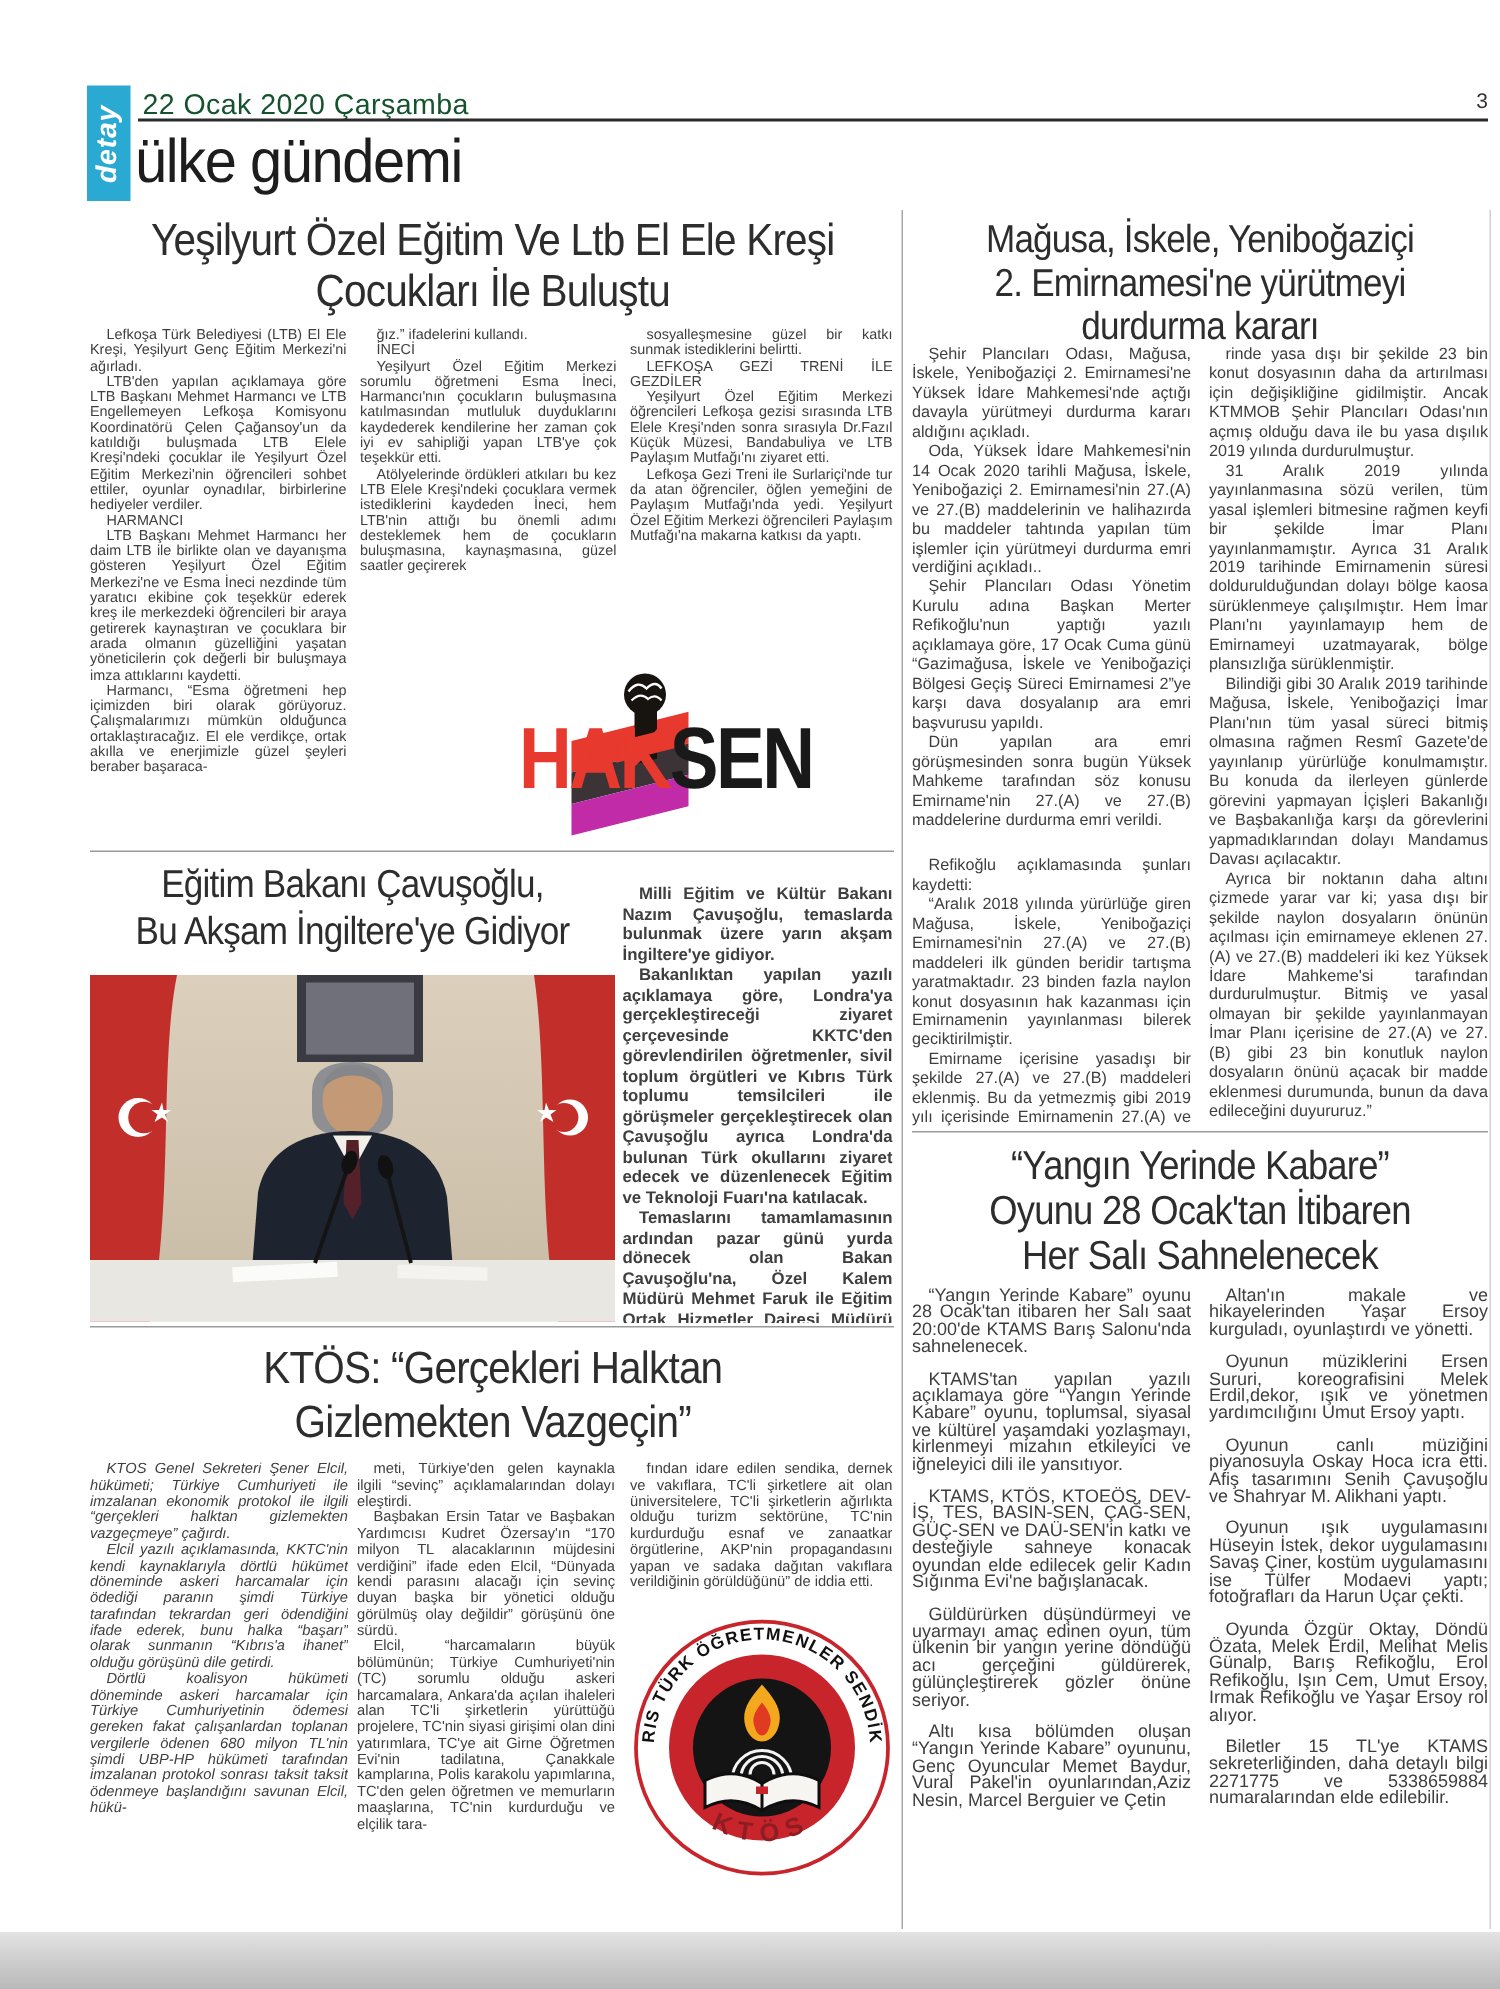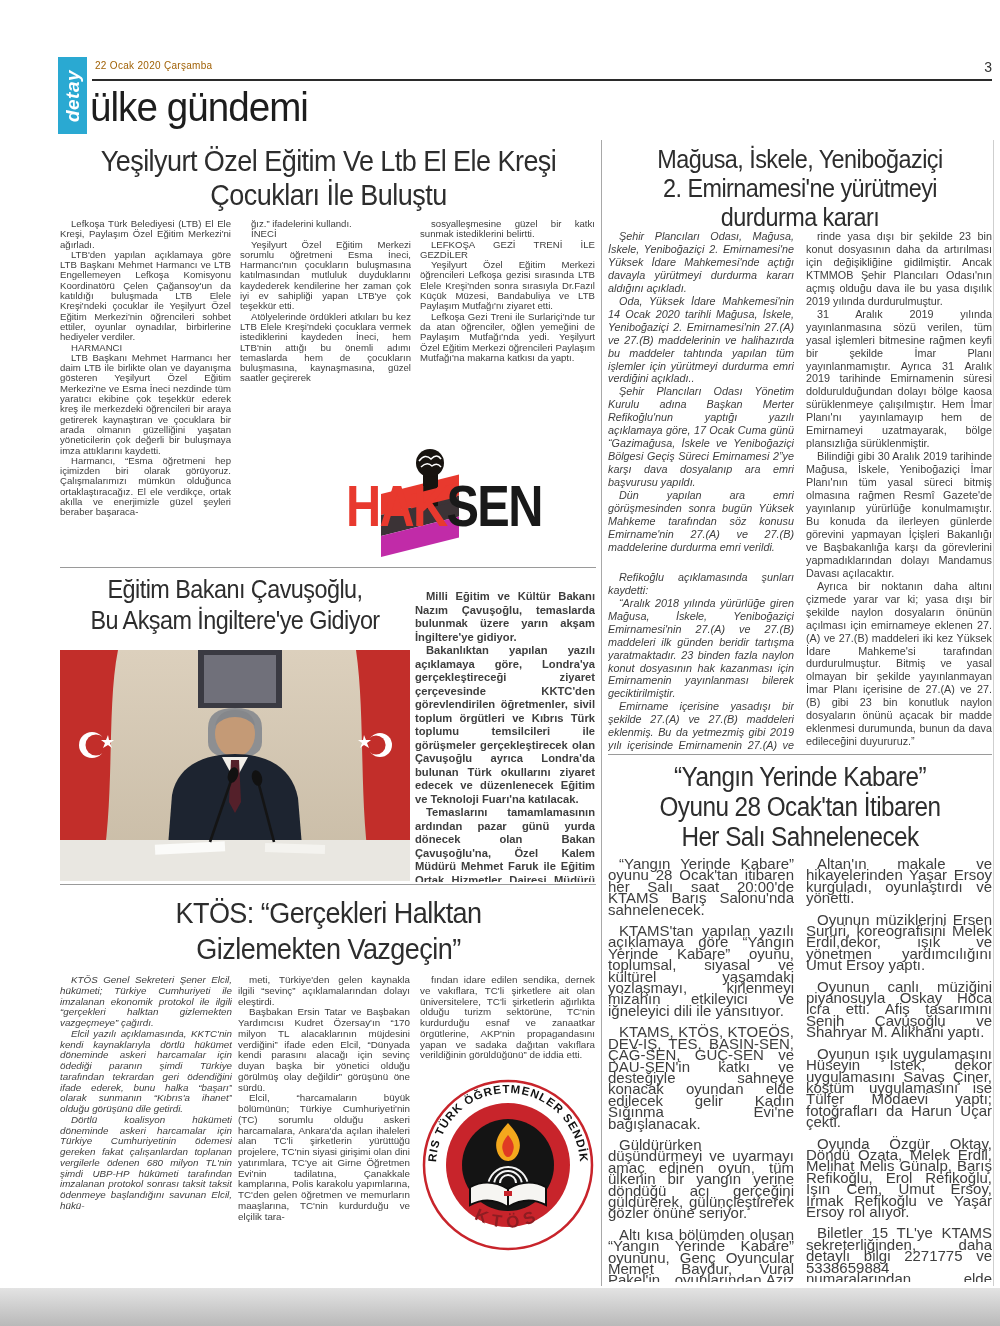--- a/index.html
+++ b/index.html
@@ -3,41 +3,41 @@
 <meta charset="utf-8">
 <style>
   html,body{margin:0;padding:0;background:#f4f4f2;}
   .page{position:relative;width:1000px;height:1326px;background:#ffffff;
         font-family:"Liberation Sans",sans-serif;overflow:hidden;}
   
   .brand{position:absolute;left:58px;top:57px;width:29px;height:77px;background:#2aa9d2;}
   .brand span{position:absolute;left:-23px;top:28px;width:75px;text-align:center;
         transform:rotate(-90deg);font-style:italic;font-weight:700;font-size:19px;
         color:#fff;letter-spacing:.5px;}
-  .date{position:absolute;left:95px;top:60px;font-size:10px;color:#a16207;letter-spacing:.3px;}
+  .date{position:absolute;left:95px;top:60px;font-size:19px;color:#14532d;letter-spacing:.3px;}
   .date-rule{position:absolute;left:92px;top:79px;width:900px;height:2px;background:#2b2b2b;}
   .section-title{position:absolute;left:90px;top:84px;font-size:41px;color:#1d1d1d;
         letter-spacing:-1px;transform:scaleX(.94);transform-origin:left center;}
   .page-num{position:absolute;left:900px;top:59px;width:92px;text-align:right;
         font-size:14px;color:#333;}
   
   .vrule{position:absolute;width:1px;background:#a8a8a8;}
   .hrule{position:absolute;height:1px;background:#9a9a9a;}
   
   .hl{position:absolute;text-align:center;color:#2d2d2d;letter-spacing:-.6px;
       transform:scaleX(.9);transform-origin:center;}
   .hl .ln{display:block;}
   
   .col{position:absolute;overflow:hidden;}
   .col p{margin:0;color:#3e3e3e;text-align:justify;text-indent:11px;}
   p.bt {font-size:9.6px;line-height:10.3px;}
   p.bt-lg{font-size:10.8px;line-height:12.95px;}
   p.bt-md{font-size:11.2px;line-height:13.5px;font-weight:bold;}
   p.bt-kt{font-size:9.8px;line-height:10.75px;}
-  p.bt-kb{font-size:15px;line-height:11.4px;margin-bottom:10px;}
+  p.bt-kb{font-size:12px;line-height:11.4px;margin-bottom:10px;}
   p.gap-top{margin-top:17px;}
   
   .haksen{position:absolute;left:258px;top:447px;width:330px;height:116px;text-align:center;}
   .haksen .txt{position:absolute;left:88px;top:0;height:116px;line-height:118px;
        font-weight:700;font-size:58px;letter-spacing:-2px;white-space:nowrap;
        transform:scaleX(.84);transform-origin:left center;}
   
   .photo{position:absolute;left:60px;top:650px;width:350px;height:231px;}
   .badge-wrap{width:172px;margin:18px auto 0 auto;}
   .bottom-strip{position:absolute;left:0;top:1288px;width:1000px;height:38px;
@@ -61,31 +61,31 @@
   <div class="edge-r"></div>
   <div class="hrule" style="left:60px;top:567px;width:536px;"></div>
   <div class="hrule" style="left:60px;top:884px;width:536px;"></div>
   <div class="hrule" style="left:608px;top:754px;width:384px;"></div>
 
   <div class="hl" style="left:60px;top:144px;width:537px;font-size:30px;line-height:34px;">
     <span class="ln">Yeşilyurt Özel Eğitim Ve Ltb El Ele Kreşi</span>
     <span class="ln">Çocukları İle Buluştu</span>
   </div>
   <div class="col" style="left:60px;top:219px;width:171px;height:347px;">
-    <p class="bt">Lefkoşa Türk Belediyesi (LTB) El Ele Kreşi, Paylaşım Özel Eğitim Merkezi'ni ağırladı.</p>
+    <p class="bt">Lefkoşa Türk Belediyesi (LTB) El Ele Kreşi, Yeşilyurt Genç Eğitim Merkezi'ni ağırladı.</p>
     <p class="bt">LTB'den yapılan açıklamaya göre LTB Başkanı Mehmet Harmancı ve LTB Engellemeyen Lefkoşa Komisyonu Koordinatörü Çelen Çağansoy'un da katıldığı buluşmada LTB Elele Kreşi'ndeki çocuklar ile Yeşilyurt Özel Eğitim Merkezi'nin öğrencileri sohbet ettiler, oyunlar oynadılar, birbirlerine hediyeler verdiler.</p>
     <p class="bt">HARMANCI</p>
     <p class="bt">LTB Başkanı Mehmet Harmancı her daim LTB ile birlikte olan ve dayanışma gösteren Yeşilyurt Özel Eğitim Merkezi'ne ve Esma İneci nezdinde tüm yaratıcı ekibine çok teşekkür ederek kreş ile merkezdeki öğrencileri bir araya getirerek kaynaştıran ve çocuklara bir arada olmanın güzelliğini yaşatan yöneticilerin çok değerli bir buluşmaya imza attıklarını kaydetti.</p>
     <p class="bt">Harmancı, “Esma öğretmeni hep içimizden biri olarak görüyoruz. Çalışmalarımızı mümkün olduğunca ortaklaştıracağız. El ele verdikçe, ortak akılla ve enerjimizle güzel şeyleri beraber başaraca-</p>
   </div>
   <div class="col" style="left:240px;top:219px;width:171px;height:230px;">
     <p class="bt">ğız.” ifadelerini kullandı.</p>
     <p class="bt">İNECİ</p>
     <p class="bt">Yeşilyurt Özel Eğitim Merkezi sorumlu öğretmeni Esma İneci, Harmancı'nın çocukların buluşmasına katılmasından mutluluk duyduklarını kaydederek kendilerine her zaman çok iyi ev sahipliği yapan LTB'ye çok teşekkür etti.</p>
-    <p class="bt">Atölyelerinde ördükleri atkıları bu kez LTB Elele Kreşi'ndeki çocuklara vermek istediklerini kaydeden İneci, hem LTB'nin attığı bu önemli adımı temaslarda hem de çocukların buluşmasına, kaynaşmasına, güzel saatler geçirerek</p>
+    <p class="bt">Atölyelerinde ördükleri atkıları bu kez LTB Elele Kreşi'ndeki çocuklara vermek istediklerini kaydeden İneci, hem LTB'nin attığı bu önemli adımı desteklemek hem de çocukların buluşmasına, kaynaşmasına, güzel saatler geçirerek</p>
   </div>
   <div class="col" style="left:420px;top:219px;width:175px;height:230px;">
     <p class="bt">sosyalleşmesine güzel bir katkı sunmak istediklerini belirtti.</p>
     <p class="bt">LEFKOŞA GEZİ TRENİ İLE GEZDİLER</p>
     <p class="bt">Yeşilyurt Özel Eğitim Merkezi öğrencileri Lefkoşa gezisi sırasında LTB Elele Kreşi'nden sonra sırasıyla Dr.Fazıl Küçük Müzesi, Bandabuliya ve LTB Paylaşım Mutfağı'nı ziyaret etti.</p>
     <p class="bt">Lefkoşa Gezi Treni ile Surlariçi'nde tur da atan öğrenciler, öğlen yemeğini de Paylaşım Mutfağı'nda yedi. Yeşilyurt Özel Eğitim Merkezi öğrencileri Paylaşım Mutfağı'na makarna katkısı da yaptı.</p>
   </div>
 
   <div class="haksen">
     <svg width="92" height="116" viewBox="0 0 92 116">
@@ -203,21 +203,21 @@
         </text>
       </svg>
     </div>
   </div>
 
   <div class="hl" style="left:608px;top:145px;width:384px;font-size:26px;line-height:29px;">
     <span class="ln">Mağusa, İskele, Yeniboğaziçi</span>
     <span class="ln">2. Emirnamesi'ne yürütmeyi</span>
     <span class="ln">durdurma kararı</span>
   </div>
-  <div class="col" style="left:608px;top:230px;width:186px;height:522px;font-style:italic;">
+  <div class="col" style="left:608px;top:230px;width:186px;height:522px;">
     <p class="bt-lg">Şehir Plancıları Odası, Mağusa, İskele, Yeniboğaziçi 2. Emirnamesi'ne Yüksek İdare Mahkemesi'nde açtığı davayla yürütmeyi durdurma kararı aldığını açıkladı.</p>
     <p class="bt-lg">Oda, Yüksek İdare Mahkemesi'nin 14 Ocak 2020 tarihli Mağusa, İskele, Yeniboğaziçi 2. Emirnamesi'nin 27.(A) ve 27.(B) maddelerinin ve halihazırda bu maddeler tahtında yapılan tüm işlemler için yürütmeyi durdurma emri verdiğini açıkladı..</p>
     <p class="bt-lg">Şehir Plancıları Odası Yönetim Kurulu adına Başkan Merter Refikoğlu'nun yaptığı yazılı açıklamaya göre, 17 Ocak Cuma günü “Gazimağusa, İskele ve Yeniboğaziçi Bölgesi Geçiş Süreci Emirnamesi 2”ye karşı dava dosyalanıp ara emri başvurusu yapıldı.</p>
     <p class="bt-lg">Dün yapılan ara emri görüşmesinden sonra bugün Yüksek Mahkeme tarafından söz konusu Emirname'nin 27.(A) ve 27.(B) maddelerine durdurma emri verildi.</p>
     <p class="bt-lg gap-top">Refikoğlu açıklamasında şunları kaydetti:</p>
     <p class="bt-lg">“Aralık 2018 yılında yürürlüğe giren Mağusa, İskele, Yeniboğaziçi Emirnamesi'nin 27.(A) ve 27.(B) maddeleri ilk günden beridir tartışma yaratmaktadır. 23 binden fazla naylon konut dosyasının hak kazanması için Emirnamenin yayınlanması bilerek geciktirilmiştir.</p>
     <p class="bt-lg">Emirname içerisine yasadışı bir şekilde 27.(A) ve 27.(B) maddeleri eklenmiş. Bu da yetmezmiş gibi 2019 yılı içerisinde Emirnamenin 27.(A) ve 27.(B) maddeleri üze-</p>
   </div>
   <div class="col" style="left:806px;top:230px;width:186px;height:522px;">
     <p class="bt-lg">rinde yasa dışı bir şekilde 23 bin konut dosyasının daha da artırılması için değişikliğine gidilmiştir. Ancak KTMMOB Şehir Plancıları Odası'nın açmış olduğu dava ile bu yasa dışılık 2019 yılında durdurulmuştur.</p>

